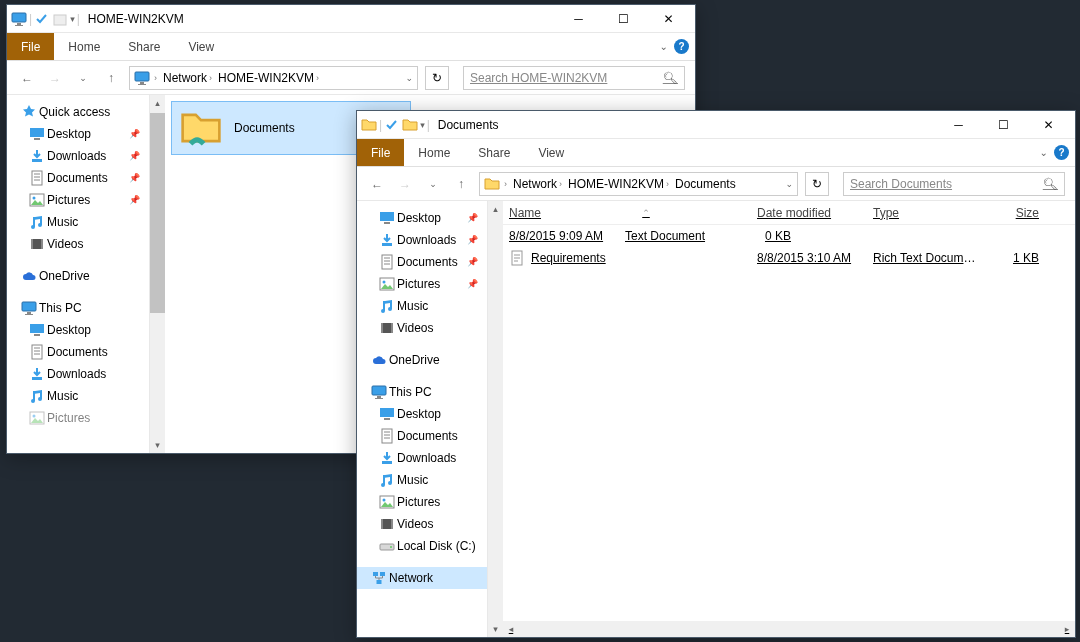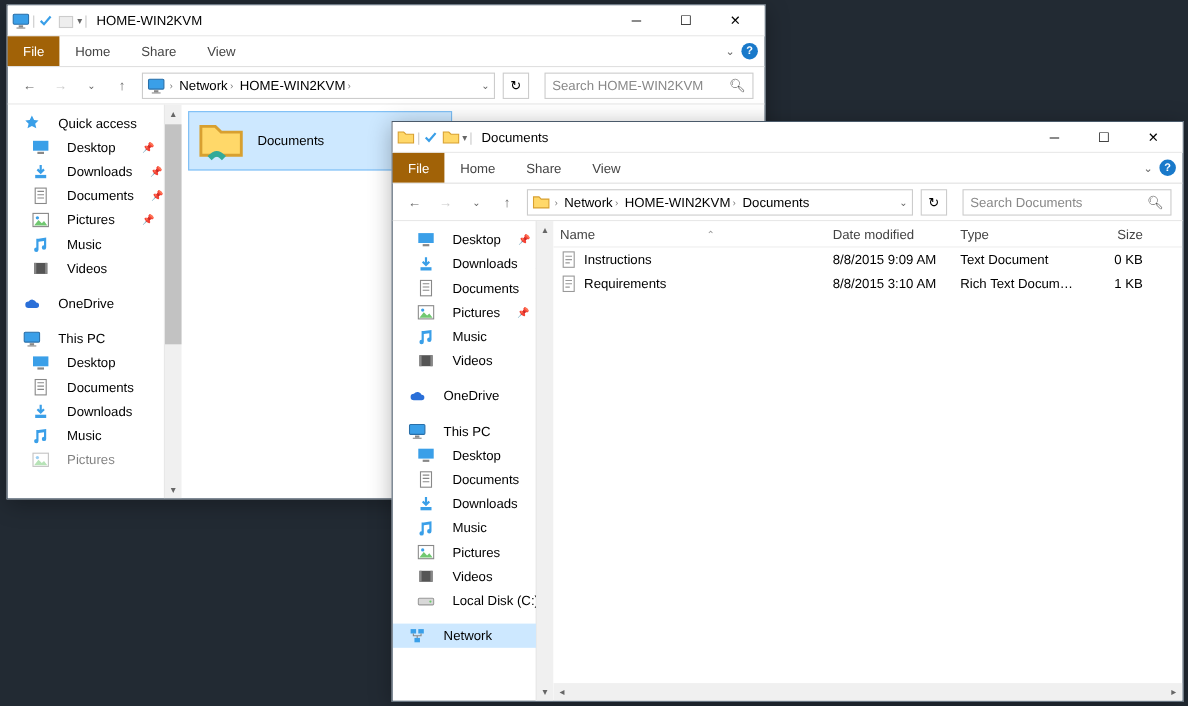--- a/index.html
+++ b/index.html
@@ -15,28 +15,28 @@
   .rtab.file { background: #a16207; color: #fff; }
   .ribbon-collapse { margin-left: auto; display: flex; align-items: center; padding: 0 6px; gap: 6px; }
   .help-icon { width: 15px; height: 15px; border-radius: 50%; background: #1979ca; color: #fff; display: flex; align-items: center; justify-content: center; font-size: 10px; font-weight: bold; }
   .navbar { height: 34px; display: flex; align-items: center; padding: 0 10px; gap: 8px; border-bottom: 1px solid #e8e8e8; }
   .navbtn { width: 20px; height: 20px; display: flex; align-items: center; justify-content: center; color: #666; }
   .navbtn.disabled { color: #ccc; }
   .addressbar { flex: 1; height: 24px; border: 1px solid #ccc; display: flex; align-items: center; padding: 0 4px; gap: 2px; }
   .crumb { display: flex; align-items: center; gap: 2px; padding: 0 2px; }
   .crumb .chev { color: #777; font-size: 9px; }
   .refresh { width: 24px; height: 24px; border: 1px solid #ccc; display: flex; align-items: center; justify-content: center; margin-left: -1px; }
-  .searchbox { width: 190px; height: 24px; border: 1px solid #ccc; display: flex; align-items: center; padding: 0 6px; color: #888; margin-left: 6px; }
+  .searchbox { width: 222px; height: 24px; border: 1px solid #ccc; display: flex; align-items: center; padding: 0 6px; color: #888; margin-left: 6px; text-decoration: underline; }
   .searchbox span.mag { margin-left: auto; color: #555; }
   .body { flex: 1; display: flex; overflow: hidden; }
   .nav-pane { width: 160px; border-right: none; overflow-y: auto; padding: 6px 0; position: relative; }
   .nav-pane::-webkit-scrollbar { width: 16px; }
   .nav-pane::-webkit-scrollbar-track { background: #f0f0f0; }
   .nav-pane::-webkit-scrollbar-thumb { background: #c2c2c2; }
-  .nav-item { display: flex; align-items: center; gap: 16px; padding: 2px 8px 2px 22px; height: 22px; white-space: nowrap; }
+  .nav-item { display: flex; align-items: center; gap: 2px; padding: 2px 8px 2px 22px; height: 22px; white-space: nowrap; }
   .nav-item.root { padding-left: 14px; font-weight: normal; }
   .nav-item.selected { background: #cde8ff; }
   .nav-sep { height: 10px; }
   .pin { color: #999; font-size: 9px; margin-left: auto; }
   .content { flex: 1; padding: 6px; position: relative; overflow: auto; }
   .folder-tile { width: 240px; height: 54px; border: 1px solid #7abdf5; background: #cde8ff; display: flex; align-items: center; gap: 12px; padding: 4px 8px; }
   .col-headers { display: flex; border-bottom: 1px solid #eee; height: 24px; align-items: center; color: #444; }
   .col-headers > div { padding: 0 6px; }
   .file-row { display: flex; height: 22px; align-items: center; }
   .file-row > div { padding: 0 6px; overflow: hidden; text-overflow: ellipsis; white-space: nowrap; }
@@ -550,40 +550,32 @@
             </svg>
           </span>
           <span>Network</span>
         </div>
     </div>
     <div class="scroll-strip">
       <div class="scroll-arrow">▴</div>
       <div style="flex:1"></div>
       <div class="scroll-arrow">▾</div>
     </div>
-    <div class="content" style="padding:0; display:flex; flex-direction:column;">
+    <div class="content" style="padding:0; display:flex; flex-direction:column;text-decoration:underline;">
       <div class="col-headers">
         <div class="c-name" style="justify-content:space-between">
             <span>Name</span>
             <span style="color:#999;font-size:9px;margin:0 auto">⌃</span>
           </div>
         <div class="c-date">Date modified</div>
         <div class="c-type">Type</div>
         <div class="c-size">Size</div>
       </div>
       <div id="files2" style="flex:1">
           <div class="file-row">
-            <div class="c-name">
-              <span class="ic">
-                <svg width="16" height="16">
-                  <use href="#i-txt"></use>
-                </svg>
-              </span>
-              <span>Instructions</span>
-            </div>
             <div class="c-date">8/8/2015 9:09 AM</div>
             <div class="c-type">Text Document</div>
             <div class="c-size">0 KB</div>
           </div>
           <div class="file-row">
             <div class="c-name">
               <span class="ic">
                 <svg width="16" height="16">
                   <use href="#i-txt"></use>
                 </svg>

